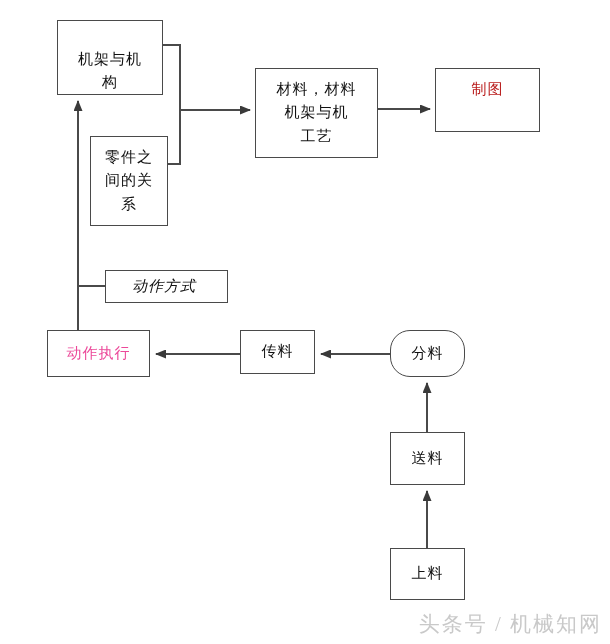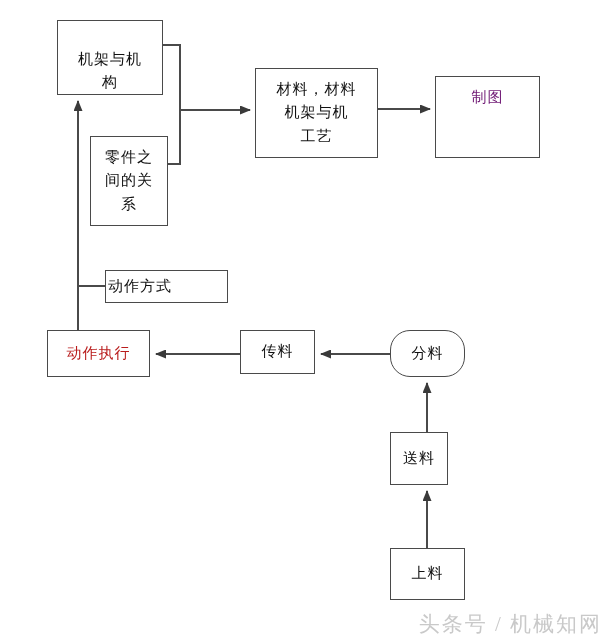--- a/index.html
+++ b/index.html
@@ -31,21 +31,22 @@
     font-size: 15px;
     letter-spacing: 1px;
     z-index: 3;
   }
   .node.top-text {
     align-items: flex-start;
     padding-top: 9px;
   }
   .node.left-text {
     justify-content: flex-start;
-    padding-left: 2px;
+    padding-left: 26px;
+    font-style: italic;
   }
   .node .label {
     display: block;
     white-space: pre-line;
   }
   svg.links {
     position: absolute;
     left: 0;
     top: 0;
     width: 610px;
@@ -129,41 +130,41 @@
 间的关
 系</span>
   </div>
 
   <div class="node" id="n2" style="left: 255px; top: 68px; width: 123px; height: 90px; border-color: rgb(74, 74, 74); color: rgb(17, 17, 17);">
     <span class="label">材料，材料
 机架与机
 工艺</span>
   </div>
 
-  <div class="node top-text" id="n3" style="left: 435px; top: 68px; width: 105px; height: 82px; border-color: rgb(74, 74, 74); color: #701a75; margin-top: 8px;">
+  <div class="node top-text" id="n3" style="left: 435px; top: 68px; width: 105px; height: 64px; border-color: rgb(74, 74, 74); color: #b91c1c;">
     <span class="label">制图</span>
   </div>
 
   <div class="node left-text" id="n4" style="left: 105px; top: 270px; width: 123px; height: 33px; border-color: rgb(74, 74, 74); color: rgb(17, 17, 17);">
     <span class="label">动作方式</span>
   </div>
 
-  <div class="node" id="n5" style="left: 47px; top: 330px; width: 103px; height: 47px; border-color: rgb(74, 74, 74); color: #b91c1c;">
+  <div class="node" id="n5" style="left: 47px; top: 330px; width: 103px; height: 47px; border-color: rgb(74, 74, 74); color: #ec4899;">
     <span class="label">动作执行</span>
   </div>
 
   <div class="node" id="n6" style="left: 240px; top: 330px; width: 75px; height: 44px; border-color: rgb(74, 74, 74); color: rgb(17, 17, 17);">
     <span class="label">传料</span>
   </div>
 
   <div class="node" id="n7" style="left: 390px; top: 330px; width: 75px; height: 47px; border-color: rgb(74, 74, 74); color: rgb(17, 17, 17); border-radius: 20px;">
     <span class="label">分料</span>
   </div>
 
-  <div class="node" id="n8" style="left: 390px; top: 432px; width: 58px; height: 53px; border-color: rgb(74, 74, 74); color: rgb(17, 17, 17);">
+  <div class="node" id="n8" style="left: 390px; top: 432px; width: 75px; height: 53px; border-color: rgb(74, 74, 74); color: rgb(17, 17, 17);">
     <span class="label">送料</span>
   </div>
 
   <div class="node" id="n9" style="left: 390px; top: 548px; width: 75px; height: 52px; border-color: rgb(74, 74, 74); color: rgb(17, 17, 17);">
     <span class="label">上料</span>
   </div>
 
   <div class="watermark" style="color: rgb(201, 201, 201);">头条号 / 机械知网</div>
 
 </div>

